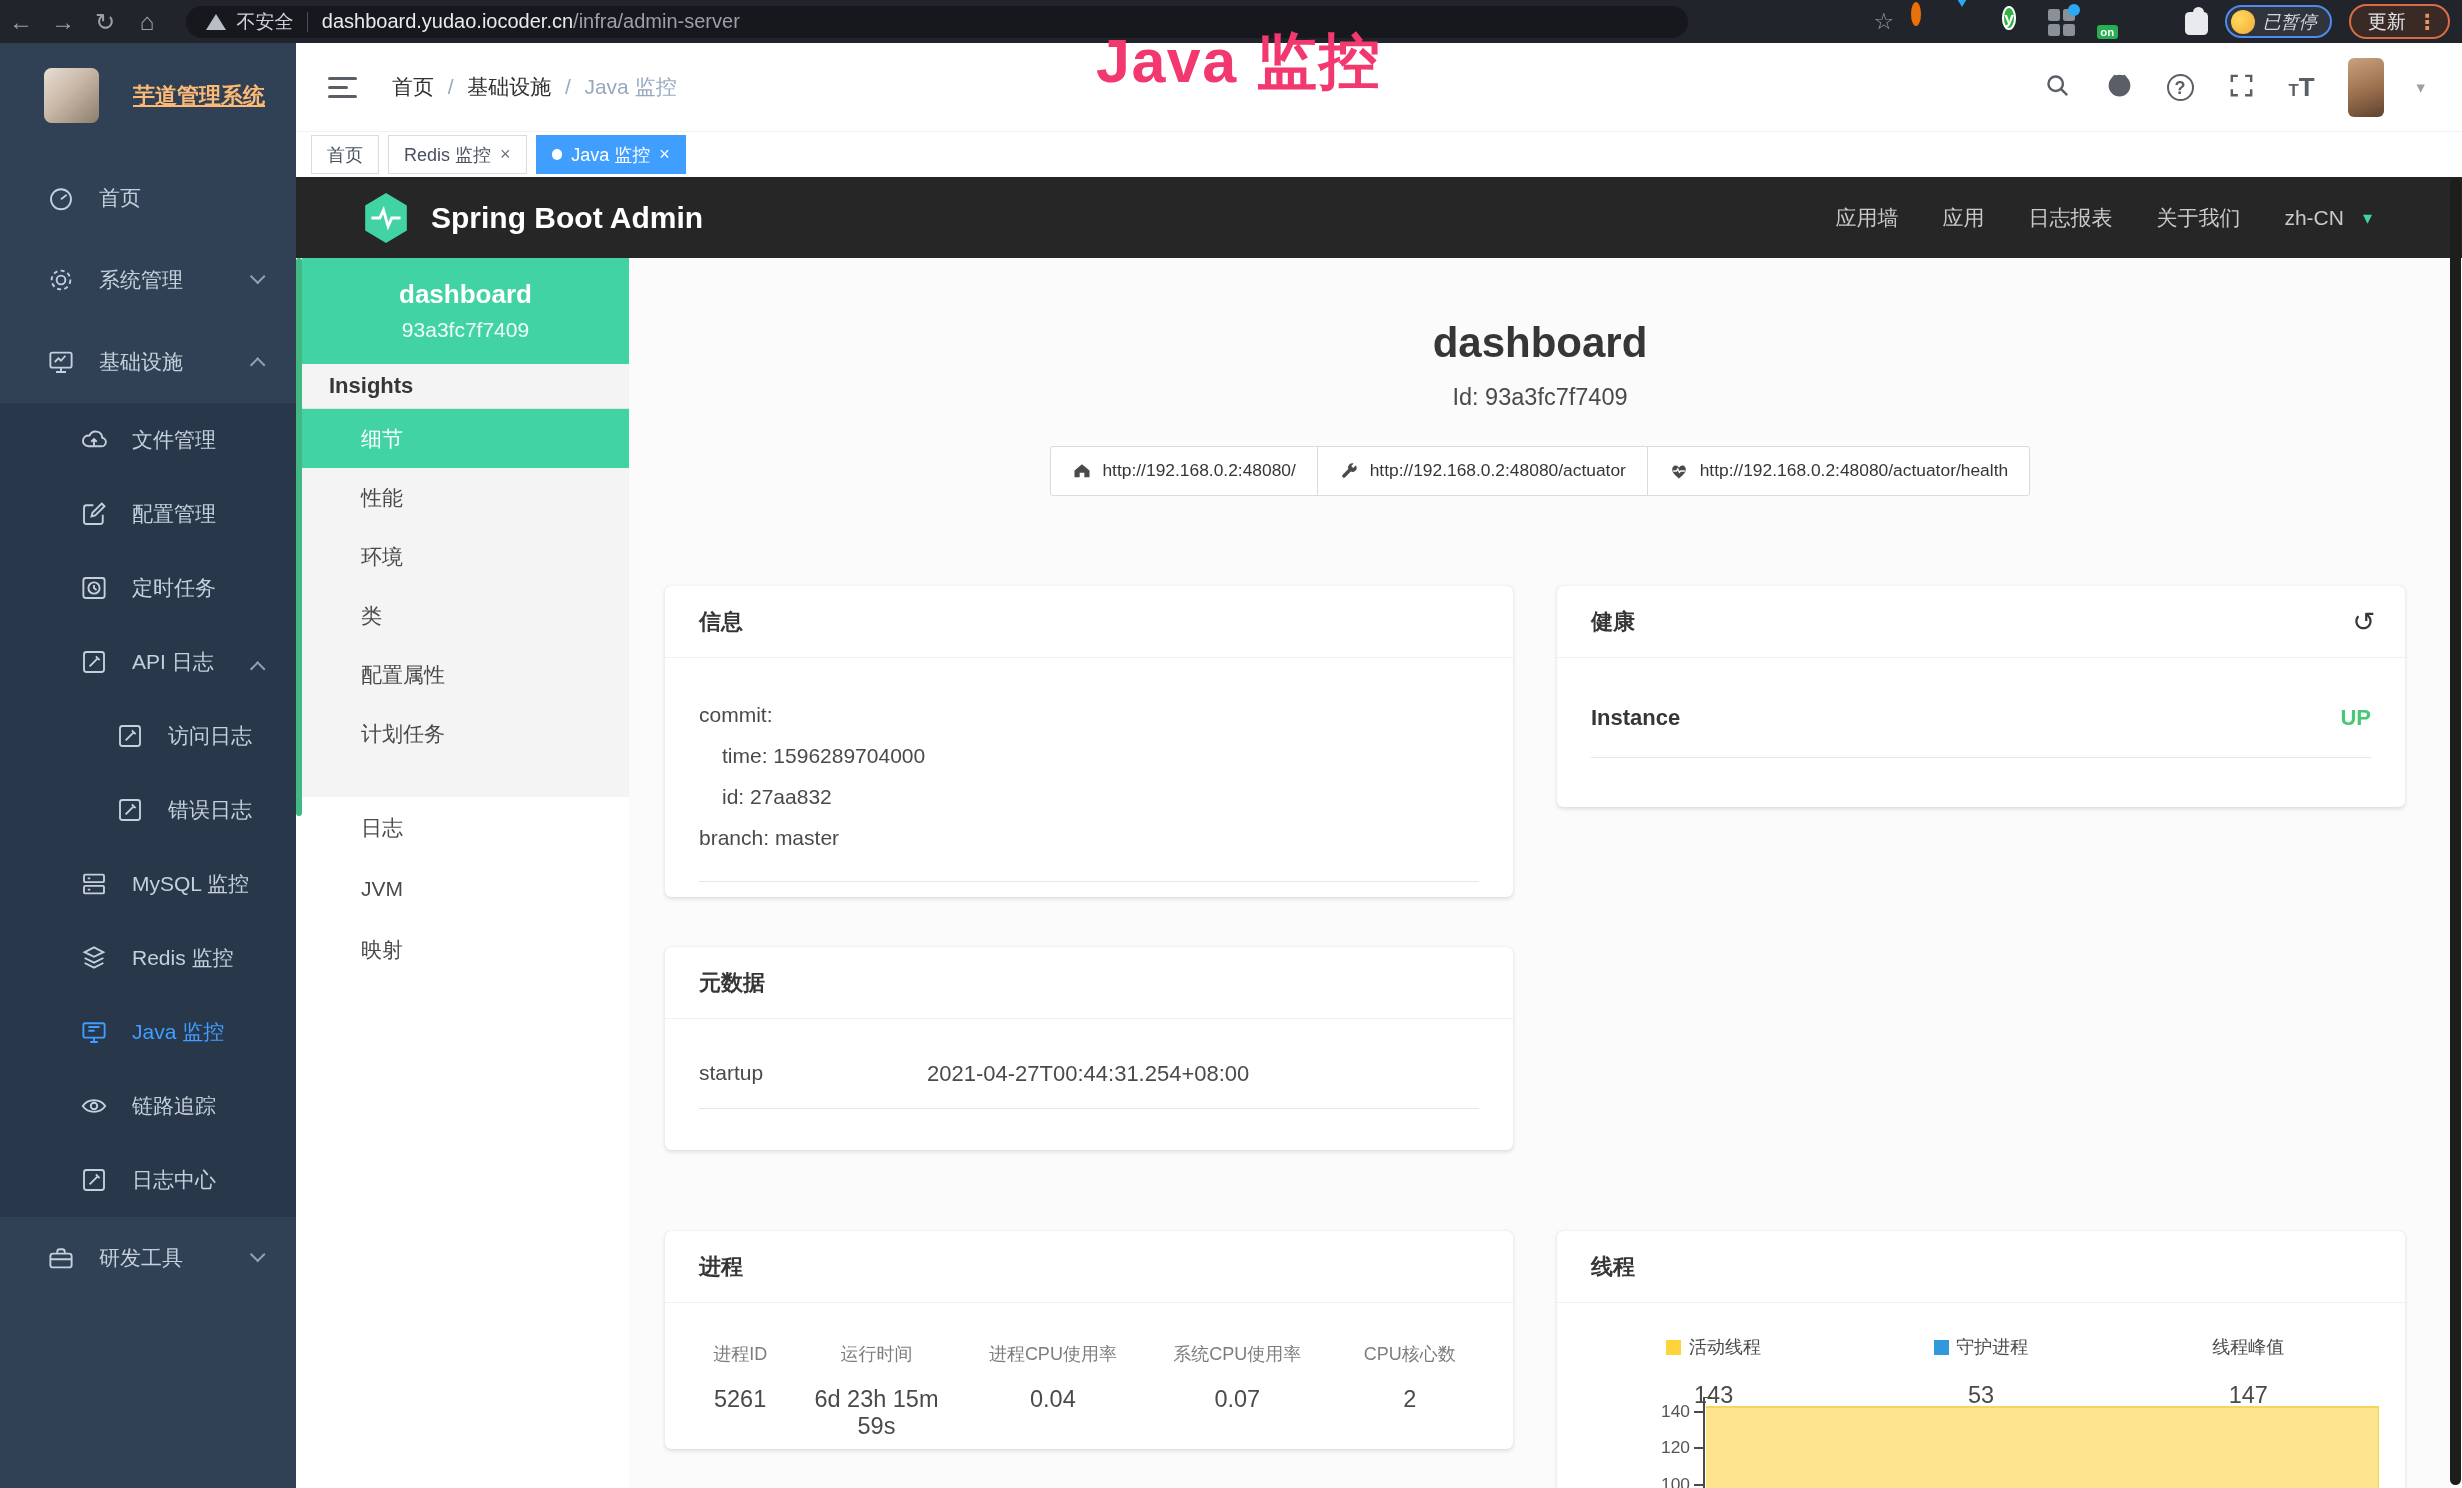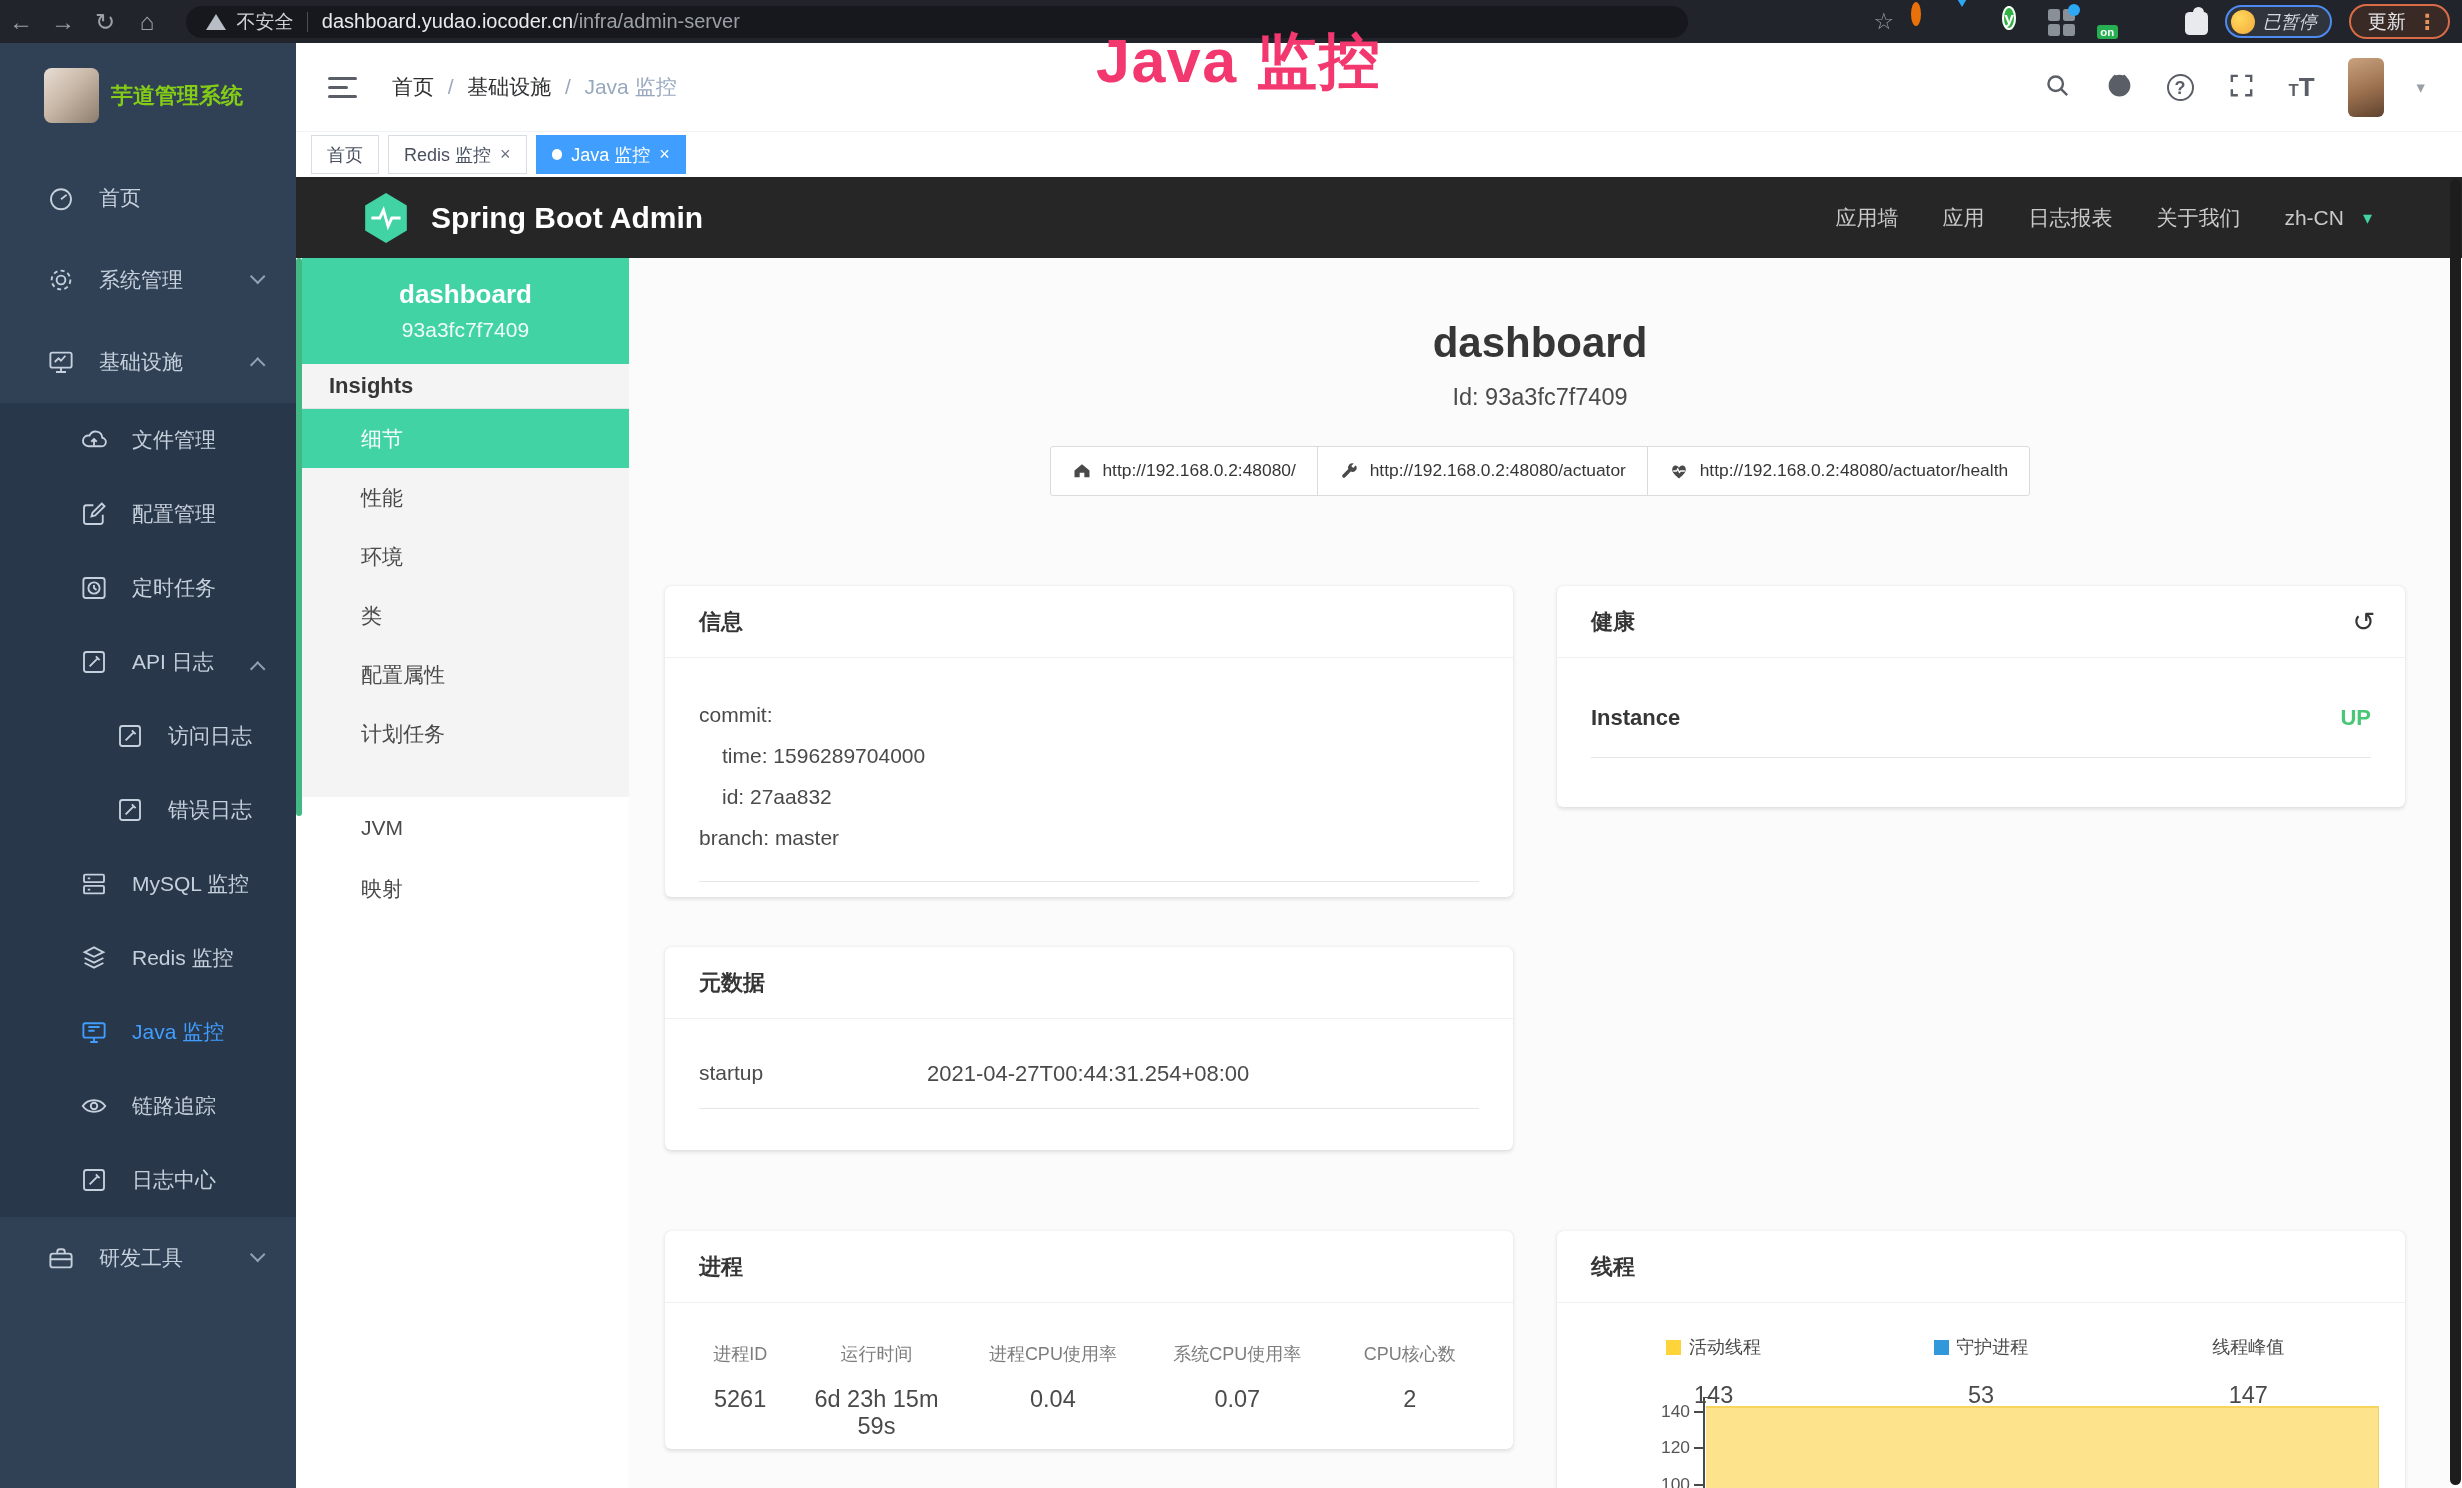--- a/index.html
+++ b/index.html
@@ -34,21 +34,21 @@
   .face { width:24px; height:24px; border-radius:50%; background:radial-gradient(circle at 35% 35%, #ffd95c, #f2a93b); }
   .profile-chip span { color:#d4d9e1; font-size:18px; }
   .update-pill { height:35px; border:2.3px solid #d96c47; border-radius:17.4px; background:#392a26; display:flex; align-items:center; padding:0 10.6px 0 16.7px; gap:10.6px; }
   .update-pill .lbl { color:#e2e4e8; font-size:19px; }
   .update-pill .kebab { color:#e8935c; font-size:21px; font-weight:700; }
 
   
   .ydside { position:absolute; left:0; top:43px; width:296px; height:1445px; background:#304156; z-index:5; }
   .brand { display:flex; align-items:center; padding:16.7px 0 0 44px; height:89px; }
   .brand .logo { width:55px; height:55px; border-radius:7.6px; background:linear-gradient(135deg,#e7ded4 0%,#c9b8a8 45%,#8d7d6d 100%); }
-  .brand .t { color:#84cc16; font-size:22px; font-weight:700; margin-left:12px; }
+  .brand .t { color:#fdba74; font-size:22px; font-weight:700; margin-left:34px;text-decoration:underline; }
   .menu { position:absolute; top:114px; left:0; right:0; }
   .mi { display:flex; align-items:center; color:#c6d0dc; font-size:21px; position:relative; cursor:pointer; }
   .mi.l1 { height:82px; padding-left:46px; }
   .mi.l2 { height:74px; padding-left:79px; }
   .mi.l3 { height:74px; padding-left:115px; }
   .subblock { background:#28374a; }
   .mi .ic { width:30px; height:30px; margin-right:23px; flex:0 0 auto; }
   .mi .ic svg { width:30px; height:30px; stroke:#c6d0dc; fill:none; stroke-width:1.5; }
   .mi.active { color:#409eff; }
   .mi.active .ic svg { stroke:#409eff; }
@@ -402,20 +402,21 @@
   </div>
   <div class="insights">
     <div class="hd">Insights</div>
     <div class="sitem active">细节</div>
     <div class="sitem">性能</div>
     <div class="sitem">环境</div>
     <div class="sitem">类</div>
     <div class="sitem">配置属性</div>
     <div class="sitem">计划任务</div>
   </div>
+  <div class="oitem">日志</div>
   <div class="oitem">JVM</div>
   <div class="oitem">映射</div>
 </div>
 
 <div class="content">
   <div class="ctitle">dashboard</div>
   <div class="csub">Id: 93a3fc7f7409</div>
   <div class="btngroup">
     <span class="ubtn">
       <svg viewBox="0 0 24 24">

